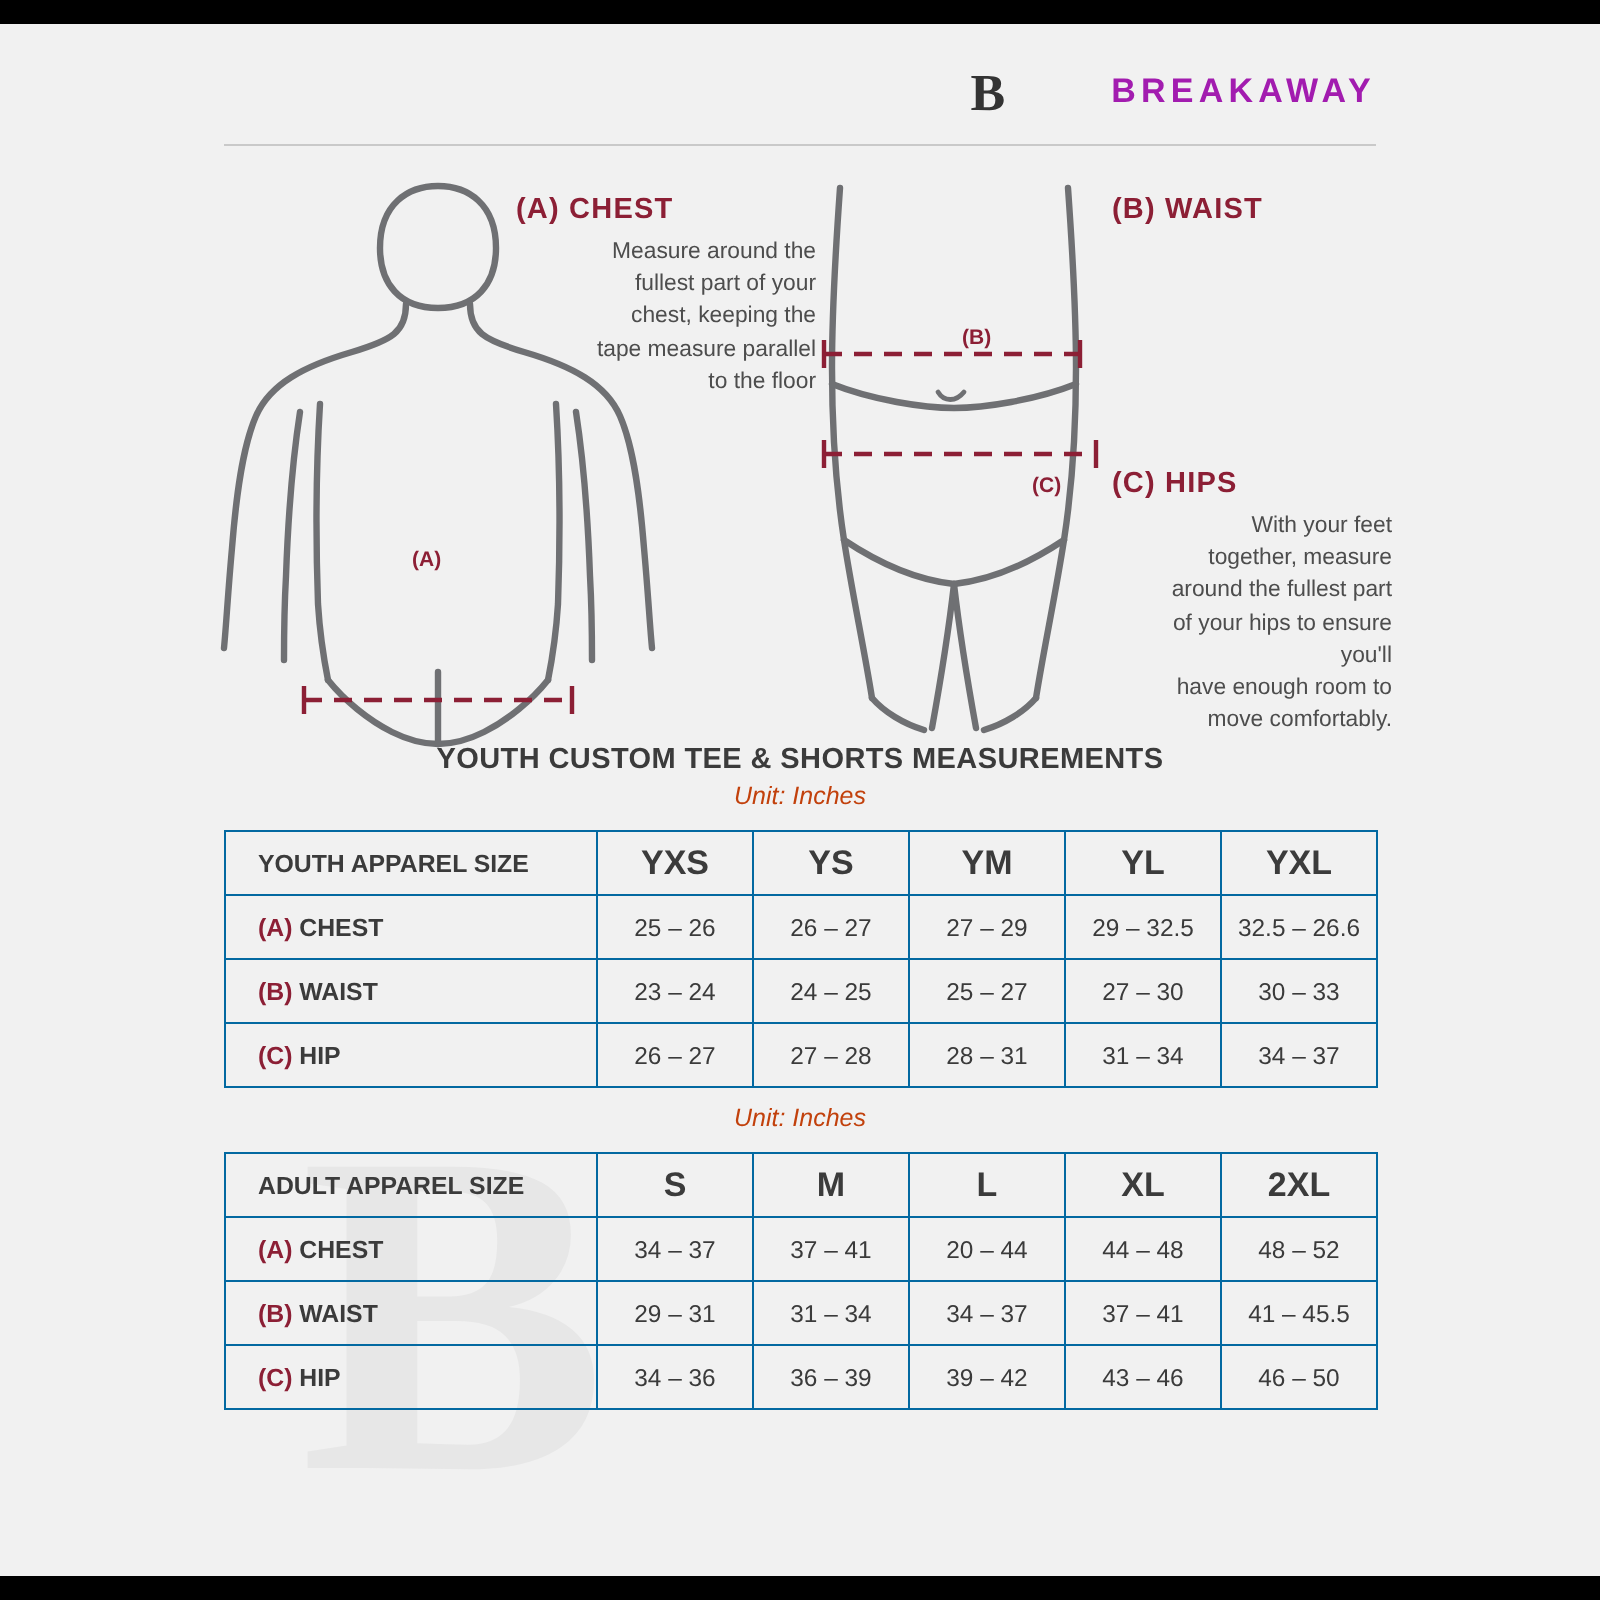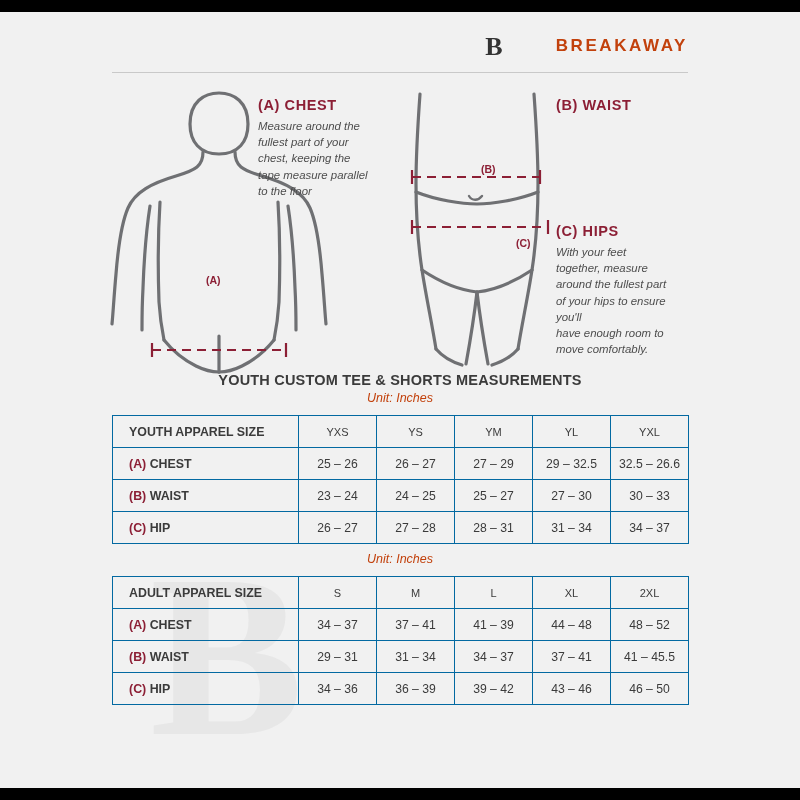--- a/index.html
+++ b/index.html
@@ -73,21 +73,21 @@
     font-weight: bold;
     color: #333;
     line-height: 1;
     position: relative;
     top: 1px;
   }
   .brand-name {
     font-size: 17px;
     font-weight: bold;
     letter-spacing: 2.6px;
-    color: #c2410c;
+    color: #a21caf;
     padding-left: 43px;
   }
   .hr {
     position: absolute;
     left: 112px;
     width: 576px;
     height: 1px;
     background: #c9c9c9;
   }
 
@@ -95,30 +95,30 @@
   .figures { position: absolute; left: 0; top: 62px; width: 800px; height: 300px; }
 
   .callout-title {
     font-size: 14.5px;
     font-weight: bold;
     color: #8c1f35;
     letter-spacing: 0.6px;
   }
   .callout-body {
     font-size: 11.4px;
-    font-style: italic;
     color: #4d4d4d;
     line-height: 1.42;
     margin-top: 5px;
     white-space: pre-line;
+    text-align: right;
   }
   .callout { position: absolute; }
   #callout-chest { left: 258px; top: 23px; width: 150px; }
   #callout-waist { left: 556px; top: 23px; width: 140px; }
-  #callout-hips  { left: 556px; top: 149px; width: 140px; }
+  #callout-hips  { left: 556px; top: 160px; width: 140px; }
 
   .meas-label {
     position: absolute;
     font-size: 10.5px;
     font-weight: bold;
     color: #8c1f35;
   }
 
   
   .section { position: absolute; left: 112px; width: 576px; }
@@ -150,22 +150,22 @@
     text-align: center;
     font-weight: normal;
   }
   table th.rowhead, table td.rowhead {
     text-align: left;
     padding-left: 16px;
     font-weight: bold;
     font-size: 12.4px;
   }
   table th {
-    font-weight: normal;
-    font-size: 11px;
+    font-weight: bold;
+    font-size: 17px;
   }
   .mark { color: #8c1f35; }
   col.c0 { width: 186px; }
   col.cx { width: 78px; }
 </style>
 </head>
 <body>
 
 <div class="page">
   <div class="sheet">
@@ -332,21 +332,21 @@
               <th>L</th>
               <th>XL</th>
               <th>2XL</th>
             </tr>
           </thead>
           <tbody>
             <tr>
               <td class="rowhead"><span class="mark">(A)</span> <span>CHEST</span></td>
               <td>34 – 37</td>
               <td>37 – 41</td>
-              <td>41 – 39</td>
+              <td>20 – 44</td>
               <td>44 – 48</td>
               <td>48 – 52</td>
             </tr>
             <tr>
               <td class="rowhead"><span class="mark">(B)</span> <span>WAIST</span></td>
               <td>29 – 31</td>
               <td>31 – 34</td>
               <td>34 – 37</td>
               <td>37 – 41</td>
               <td>41 – 45.5</td>

